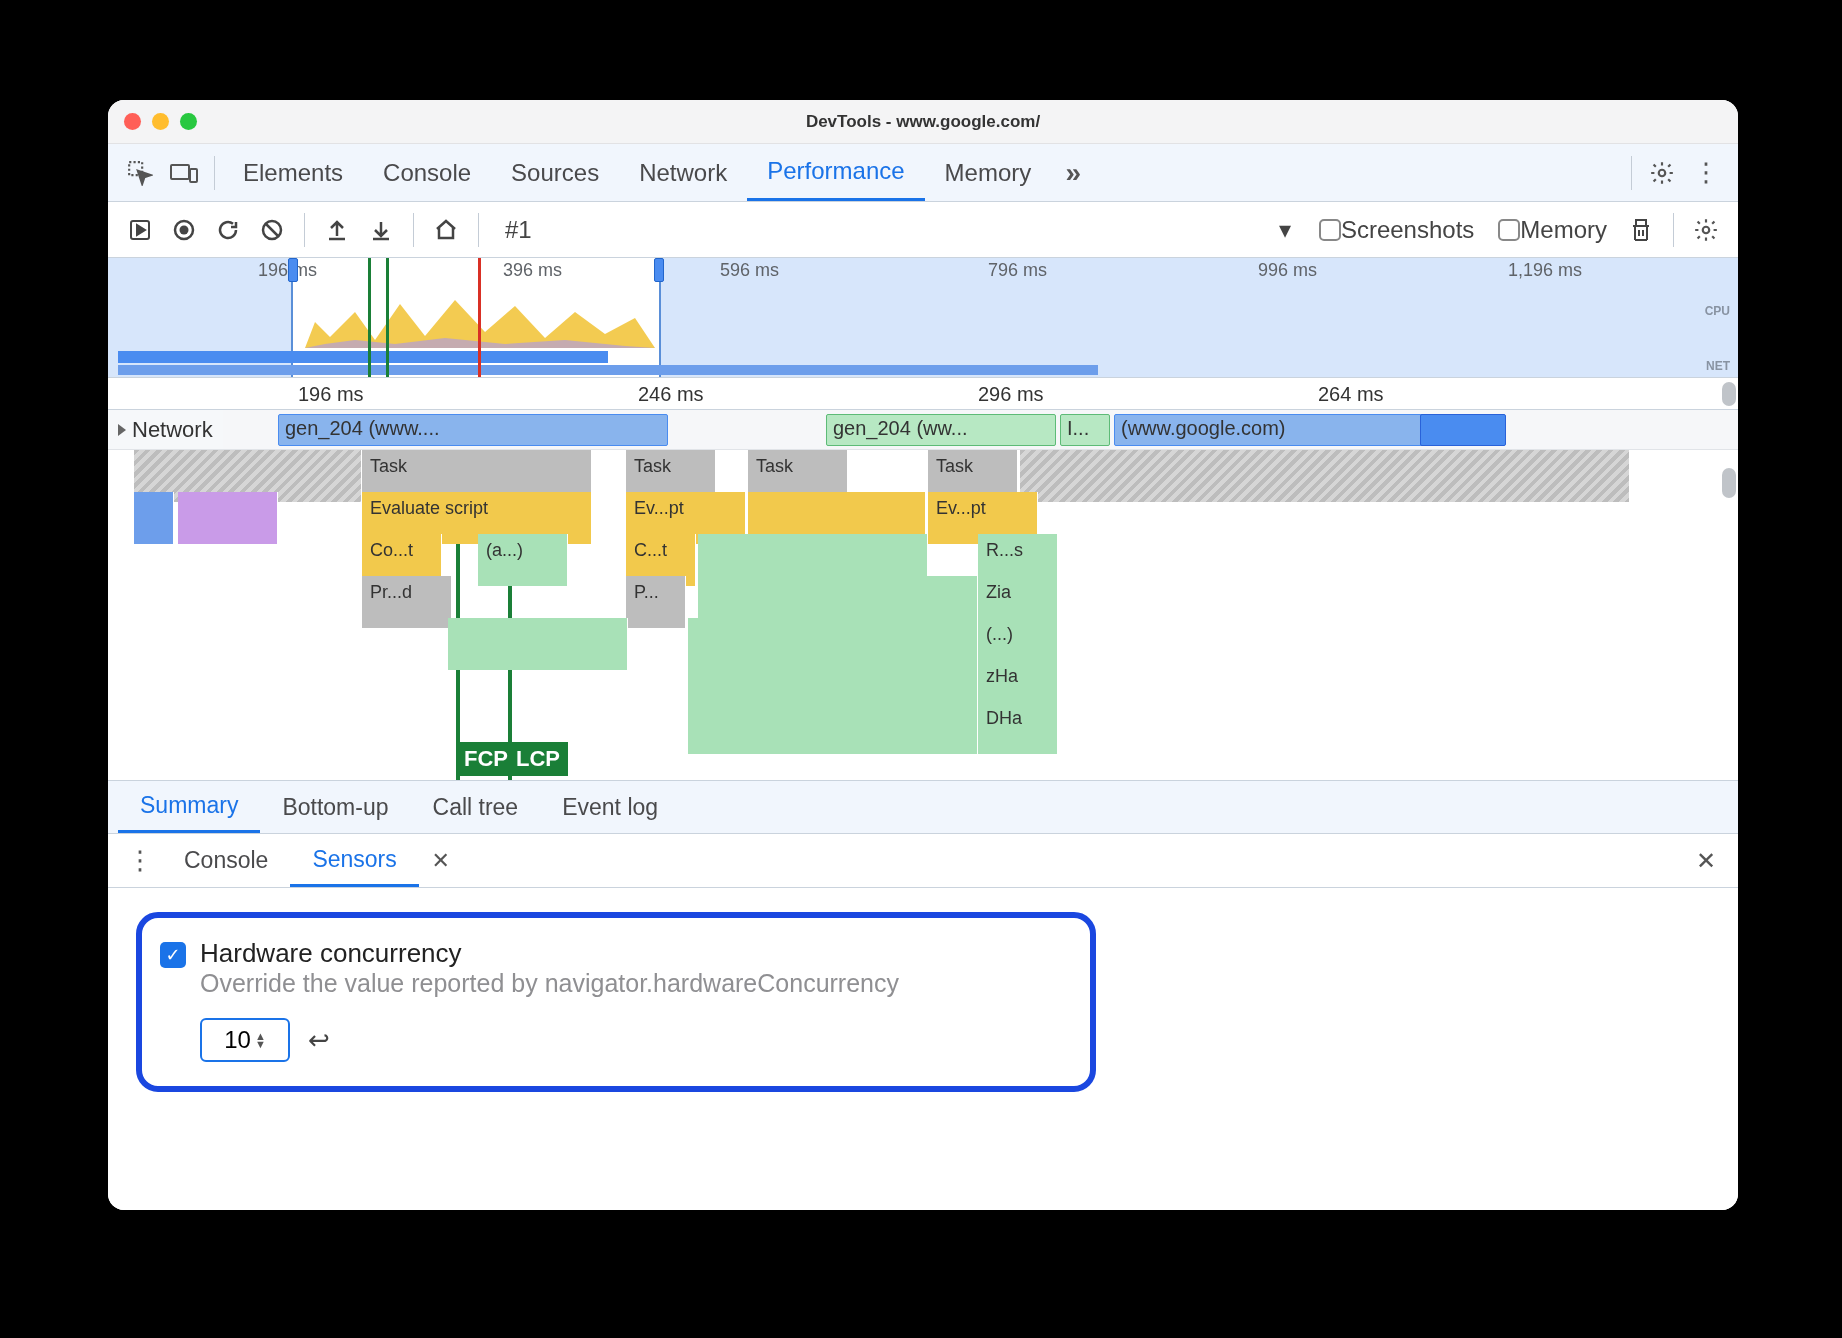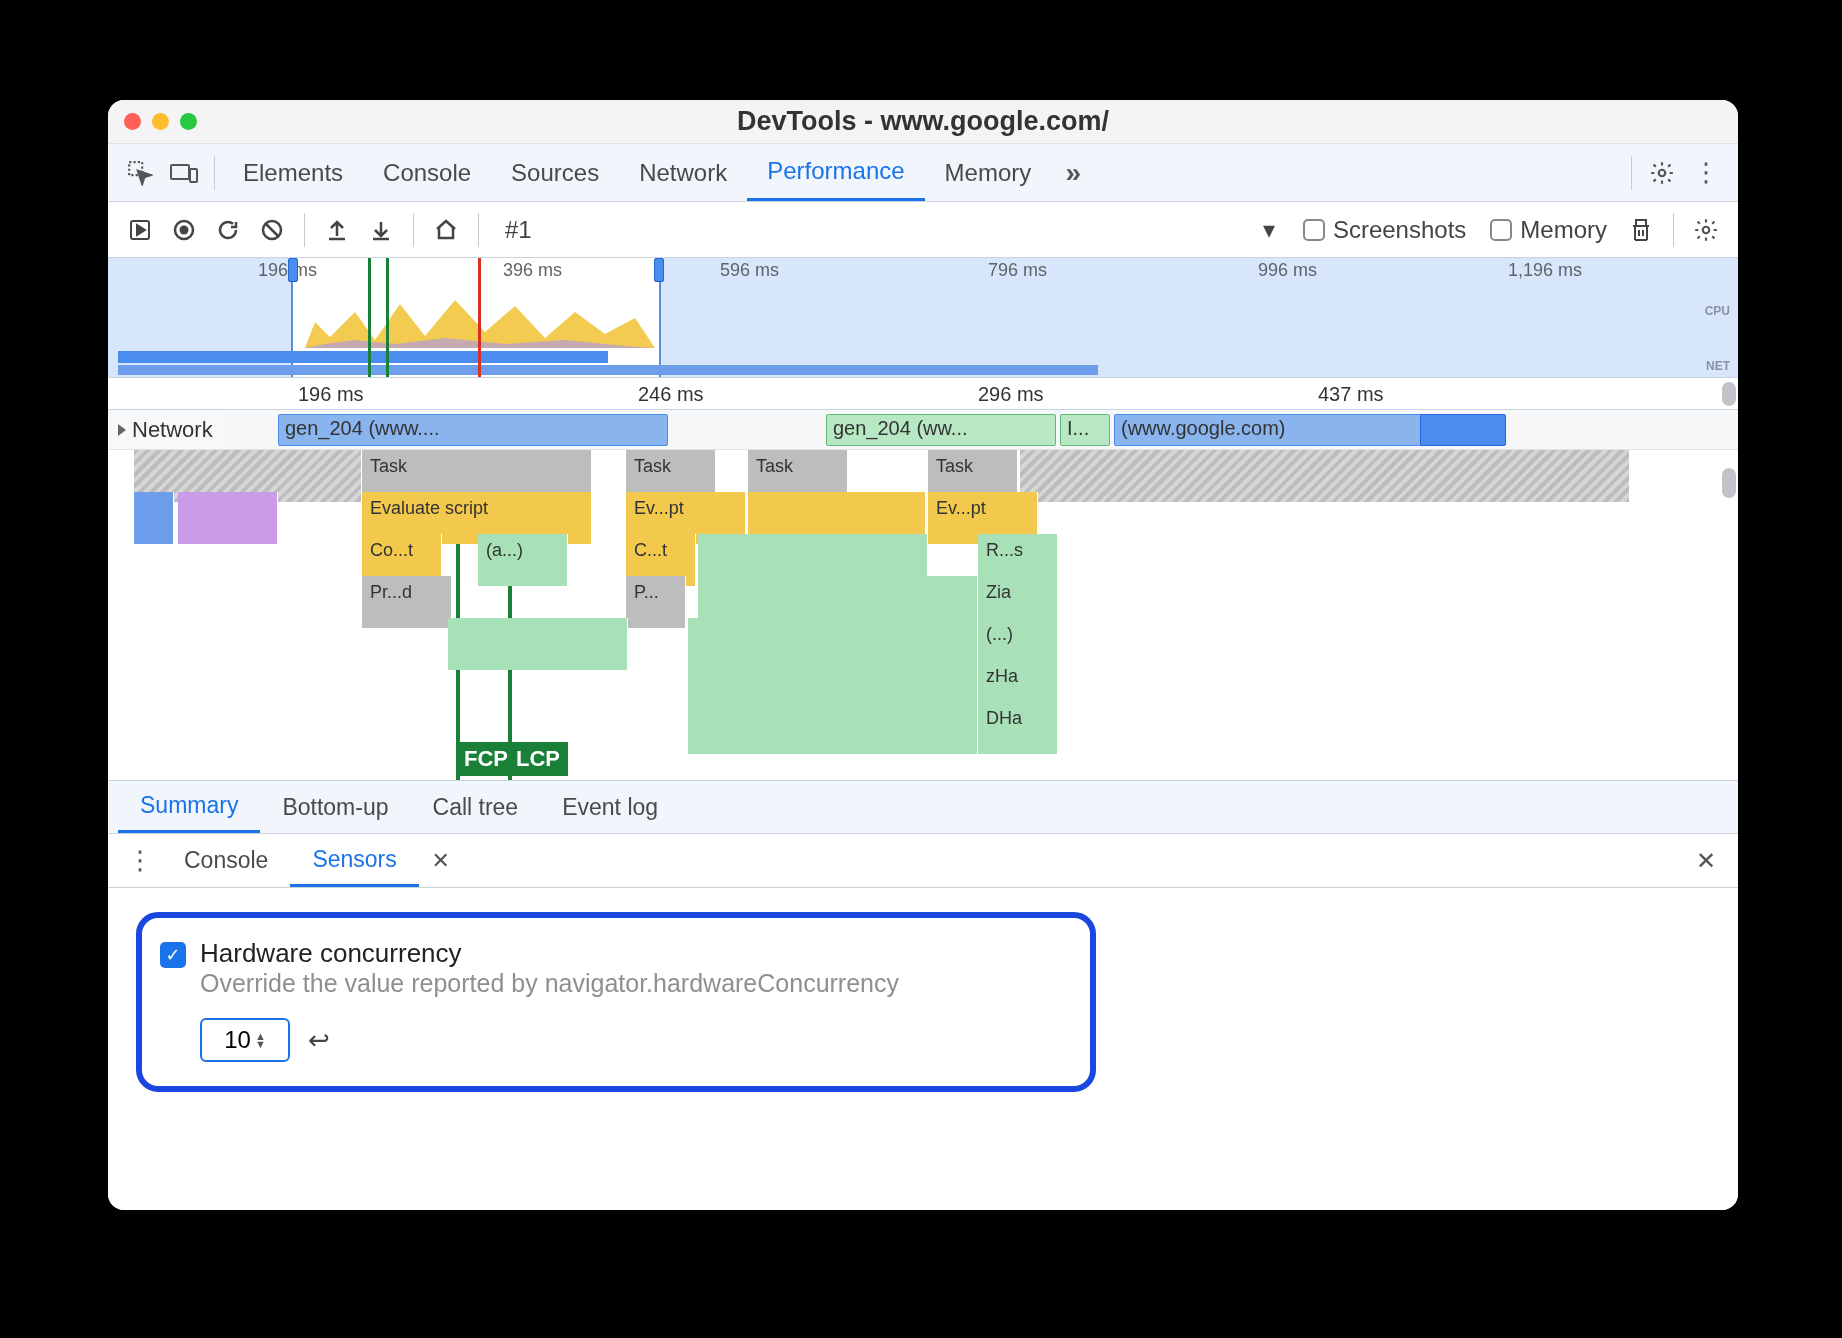--- a/index.html
+++ b/index.html
@@ -2,34 +2,34 @@
 <html><head>
 <meta charset="utf-8">
 <style>
 * { box-sizing: border-box; margin: 0; padding: 0; }
 body { background: #000; font-family: -apple-system, BlinkMacSystemFont, "Segoe UI", Helvetica, Arial, sans-serif; width: 1842px; height: 1338px; position: relative; }
 .window { position: absolute; left: 108px; top: 100px; width: 1630px; height: 1110px; background: #fff; border-radius: 16px; box-shadow: 0 30px 60px rgba(0,0,0,0.6); overflow: hidden; display: flex; flex-direction: column; }
 .titlebar { height: 44px; background: #f4f4f5; display: flex; align-items: center; padding: 0 16px; border-bottom: 1px solid #e2e2e4; position: relative; }
 .traffic { display: flex; gap: 11px; }
 .tl { width: 17px; height: 17px; border-radius: 50%; }
 .r { background: #ff5f57; } .y { background: #ffbd2e; } .g { background: #28c840; }
-.title { position: absolute; left: 0; right: 0; text-align: center; font-weight: 600; font-size: 27px; color: #333; pointer-events: none; }
+.title { position: absolute; left: 0; right: 0; text-align: center; font-weight: 600; font-size: 17px; color: #333; pointer-events: none; }
 
 .tabbar { height: 58px; background: #f1f6fd; border-bottom: 1px solid #cad3dd; display: flex; align-items: center; padding: 0 10px; font-size: 24px; color: #4a4a4c; }
 .tool-icon { width: 44px; height: 44px; display: flex; align-items: center; justify-content: center; color: #555; cursor: pointer; }
 .tabsep { width: 1px; height: 34px; background: #c4ccd6; margin: 0 8px; }
 .tab { padding: 0 20px; height: 100%; display: flex; align-items: center; cursor: pointer; }
 .tab.active { color: #1a73e8; border-bottom: 3px solid #1a73e8; }
 .spacer { flex: 1; }
 
 .perfbar { height: 56px; background: #fff; border-bottom: 1px solid #cad3dd; display: flex; align-items: center; padding: 0 12px; font-size: 24px; color: #444; gap: 4px; }
 .perfbar .ic { width: 40px; height: 40px; display: flex; align-items: center; justify-content: center; cursor: pointer; }
 .trace { padding: 0 14px; display: flex; align-items: center; gap: 10px; flex: 1; }
 .trace-label { flex: 1; }
-.chk { display: flex; align-items: center; gap: 8px; padding: 0 10px; }
+.chk { display: flex; align-items: center; padding: 0 10px; }
 .chkbox { width: 22px; height: 22px; border: 2px solid #888; border-radius: 5px; }
 
 .overview { height: 120px; background: #d7e6fb; position: relative; border-bottom: 1px solid #cad3dd; }
 .ov-ticks { height: 24px; display: flex; font-size: 18px; color: #5f6368; position: relative; }
 .ov-tick { position: absolute; top: 2px; }
 .ov-handle { position: absolute; top: 0; width: 10px; height: 24px; background: #4a8cf0; border: 1px solid #2266cc; border-radius: 2px; }
 .ov-sel { position: absolute; top: 0; bottom: 0; background: #fff; border-left: 2px solid #5a8fd8; border-right: 2px solid #5a8fd8; }
 .ov-flame { position: absolute; left: 197px; top: 34px; width: 350px; height: 56px; }
 .ov-net { position: absolute; left: 0; bottom: 2px; height: 10px; background: #6d9eeb; }
 .ov-label { position: absolute; right: 8px; font-size: 12px; font-weight: 700; color: #8893a2; }
@@ -212,21 +212,21 @@
     <span class="ov-label" style="bottom:4px;">NET</span>
     <div style="position:absolute; left:260px; top:0; bottom:0; width:3px; background:#1a7f37;"></div>
     <div style="position:absolute; left:278px; top:0; bottom:0; width:3px; background:#1a7f37;"></div>
     <div style="position:absolute; left:370px; top:0; bottom:0; width:3px; background:#d93025;"></div>
   </div>
 
   <div class="ruler">
     <span class="rtick" style="left:190px;">196 ms</span>
     <span class="rtick" style="left:530px;">246 ms</span>
     <span class="rtick" style="left:870px;">296 ms</span>
-    <span class="rtick" style="left:1210px;">437 ms</span>
+    <span class="rtick" style="left:1210px;">264 ms</span>
     <div class="scrollthumb" style="top:4px; height:24px;"></div>
   </div>
 
   <div class="tracks">
     <div class="net-row">
       <div class="nlabel">
           <span class="disclose"></span>
           <span>Network</span>
         </div>
       <div id="net-reqs">

